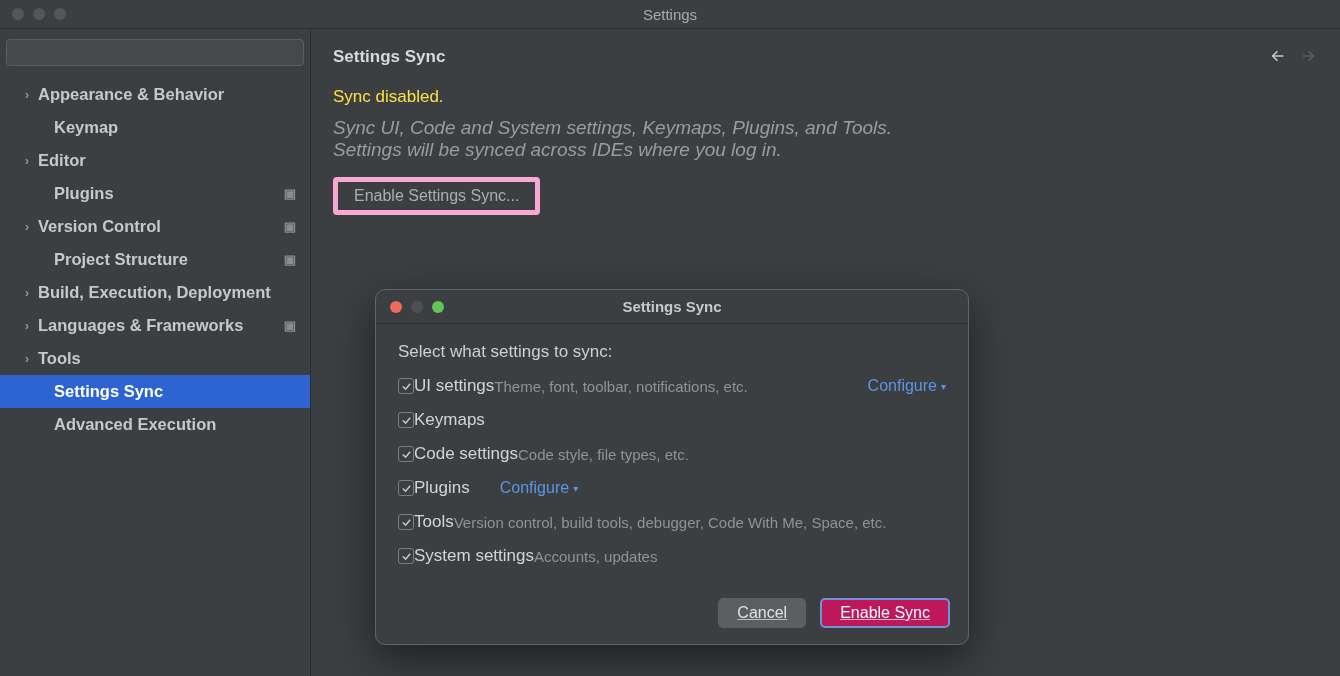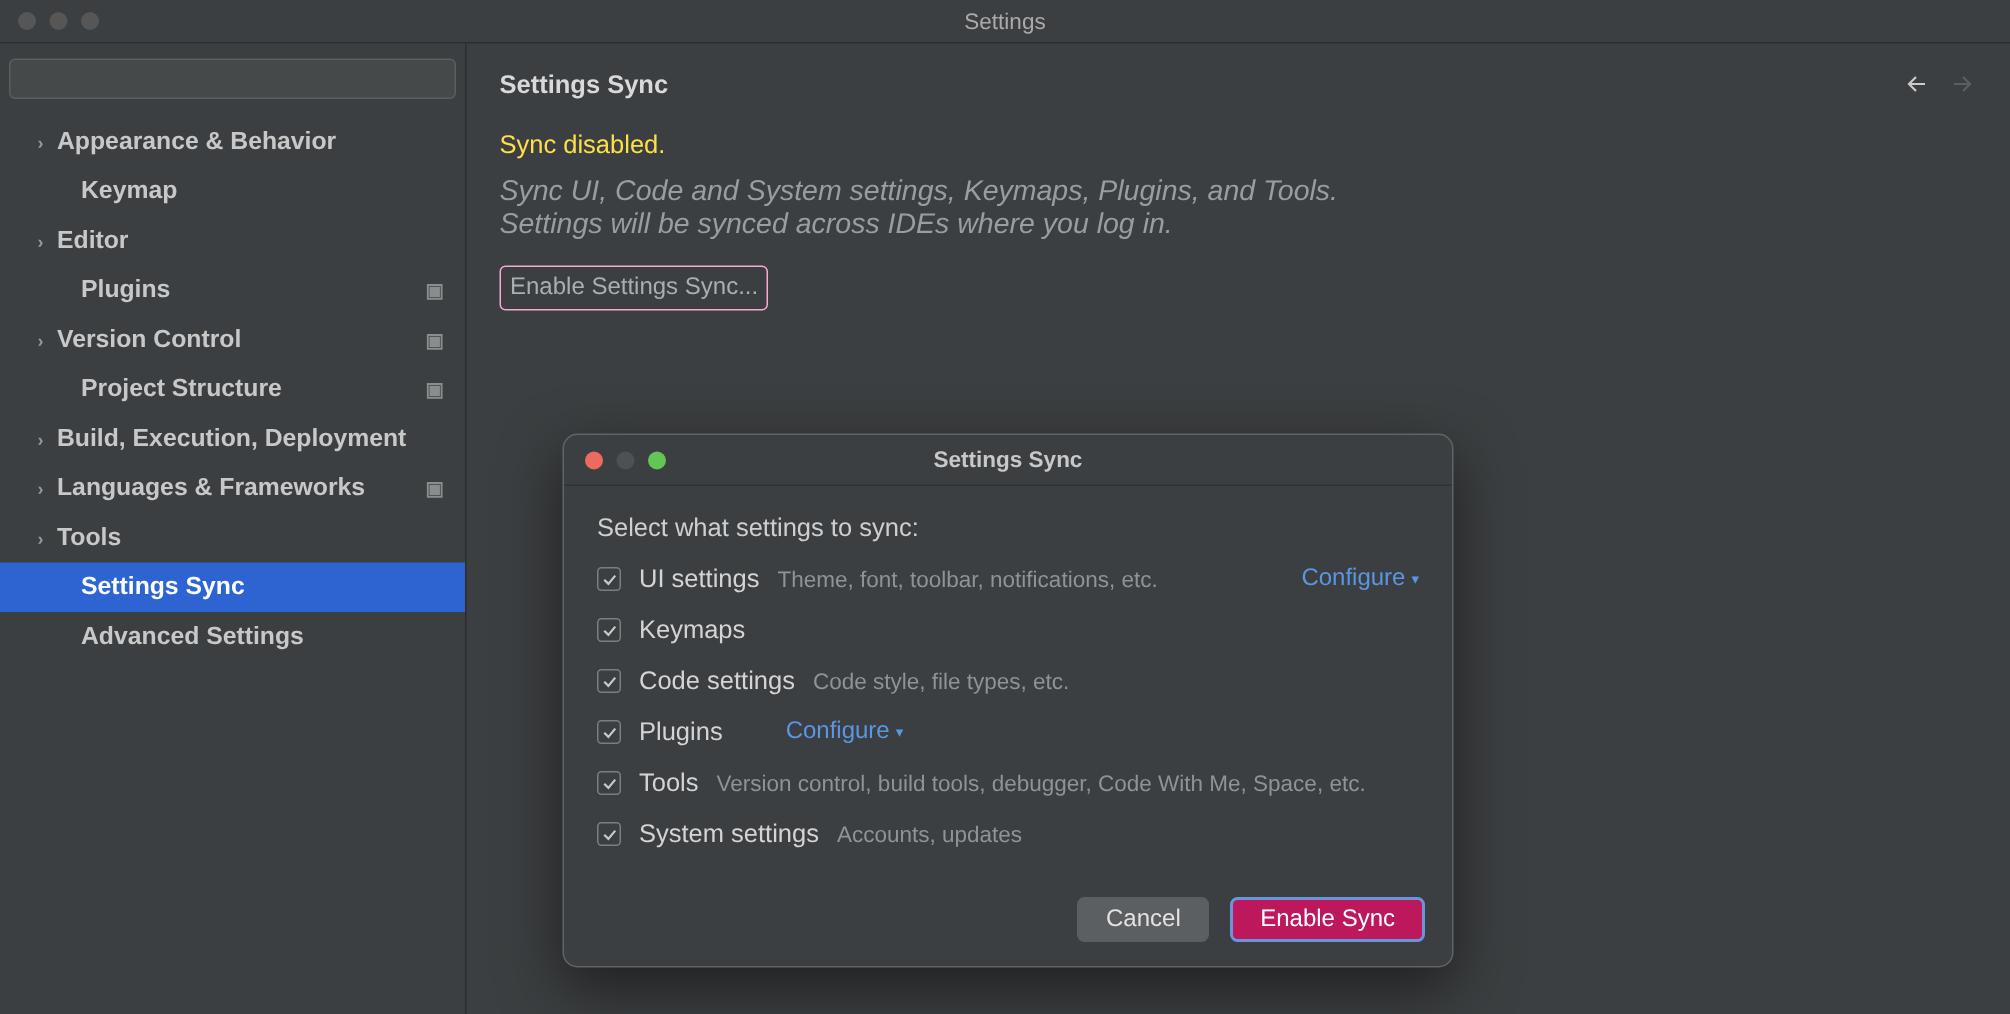--- a/index.html
+++ b/index.html
@@ -110,22 +110,22 @@
     margin-bottom: 20px;
   }
   .main-title { color: #d9d9d9; font-size: 17px; font-weight: 600; }
   .nav-arrows-right { display: flex; gap: 10px; }
   .nav-arrow-btn { color: #cbcbcb; cursor: pointer; }
   .nav-arrow-btn.disabled { color: #5c5e60; cursor: default; }
   .sync-status { color: #fde047; font-size: 17px; margin-bottom: 10px; }
   .sync-desc { color: #9a9d9f; font-size: 19px; line-height: 22px; margin-bottom: 16px; max-width: 580px; font-style: italic; }
   .enable-btn {
     display: inline-block;
-    padding: 5px 6px;
-    border: 1px solid #f9a8d4;
+    padding: 5px 16px;
+    border: 5px solid #f9a8d4;
     border-radius: 4px;
     background: transparent;
     color: #aaaeb0;
     font-size: 16px;
     cursor: pointer;
   }
   
   .dialog {
     position: absolute;
     left: 375px;
@@ -149,21 +149,20 @@
   .dot.green { background: #62c554; }
   .dlg-title {
     position: absolute; left: 50%; transform: translateX(-50%);
     color: #c8c8c8; font-size: 15px; font-weight: 600;
   }
   .dlg-body { padding: 18px 22px 8px 22px; }
   .dlg-heading { color: #cfcfcf; font-size: 17px; margin-bottom: 14px; }
   .opt-row {
     display: flex;
     align-items: center;
-    gap: 12px;
     margin-bottom: 14px;
   }
   .chk {
     width: 16px; height: 16px;
     border: 1px solid #7a7e80;
     border-radius: 3px;
     display: flex; align-items: center; justify-content: center;
     cursor: pointer;
     flex-shrink: 0;
   }
@@ -174,20 +173,21 @@
     color: #5a96e2; font-size: 16px; cursor: pointer;
     display: inline-flex; align-items: center; gap: 4px; text-align: right;
   }
   .opt-config .caret { font-size: 10px; }
   .opt-row.first .opt-config { margin-left: auto; }
   .dlg-footer {
     display: flex;
     justify-content: flex-end;
     gap: 14px;
     padding: 10px 18px 16px 18px;
+    text-decoration: underline;
   }
   .btn {
     height: 30px;
     padding: 0 18px;
     border-radius: 5px;
     font-size: 16px;
     cursor: pointer;
     display: flex; align-items: center; justify-content: center;
   }
   .btn-secondary { background: #5b5f61; border: 1px solid #5b5f61; color: #e2e2e2; }
@@ -259,21 +259,21 @@
       <li class="nav-item">
         <span class="nav-arrow">›</span>
         <span>Tools</span>
       </li>
       <li class="nav-item level2 selected">
         <span class="nav-arrow"></span>
         <span>Settings Sync</span>
       </li>
       <li class="nav-item level2">
         <span class="nav-arrow"></span>
-        <span>Advanced Settings</span>
+        <span>Advanced Execution</span>
       </li>
     </ul>
   </div>
 
   <div class="main">
     <div class="main-header">
       <div class="main-title">Settings Sync</div>
       <div class="nav-arrows-right">
         <span class="nav-arrow-btn">
           <svg width="20" height="16" viewBox="0 0 24 24" fill="none" stroke="currentColor" stroke-width="2.2">

